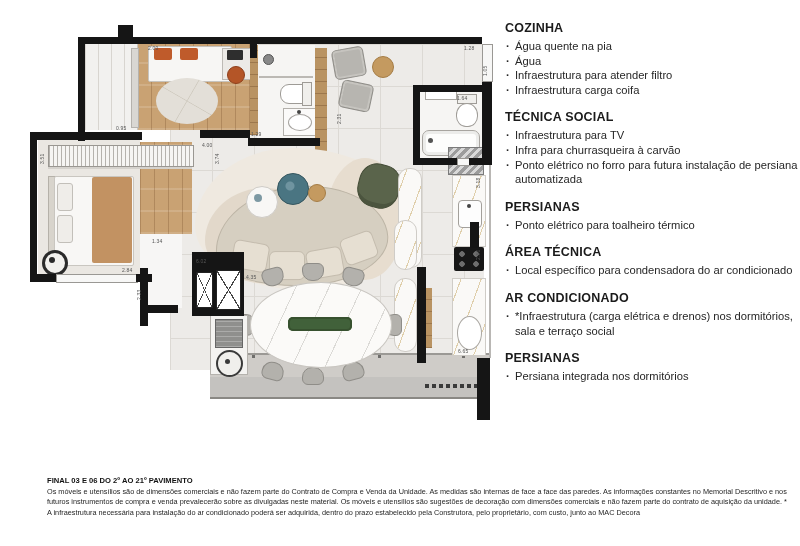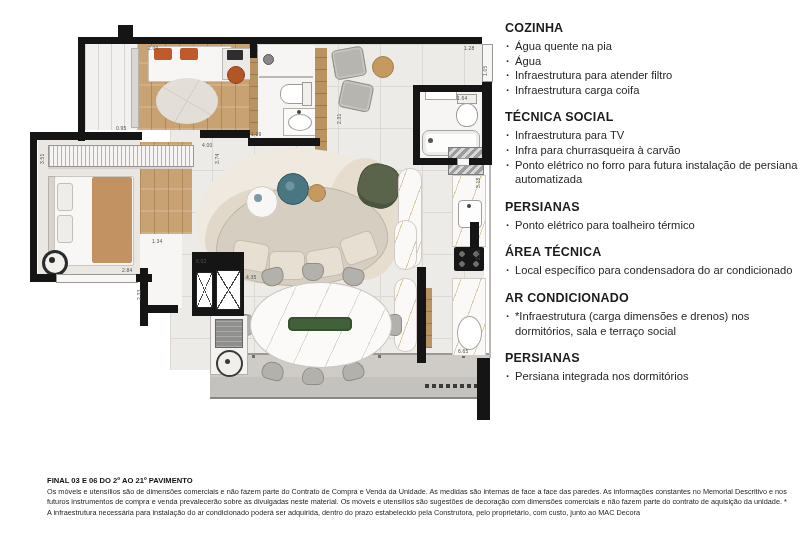--- a/index.html
+++ b/index.html
@@ -240,21 +240,21 @@
     <p class="spec-item">Ponto elétrico para toalheiro térmico</p>
   </div>
 
   <div class="spec-section">
     <p class="spec-title">ÁREA TÉCNICA</p>
     <p class="spec-item">Local específico para condensadora do ar condicionado</p>
   </div>
 
   <div class="spec-section">
     <p class="spec-title">AR CONDICIONADO</p>
-    <p class="spec-item">*Infraestrutura (carga dimensões e drenos) nos dormitórios, sala e terraço social</p>
+    <p class="spec-item">*Infraestrutura (carga elétrica e drenos) nos dormitórios, sala e terraço social</p>
   </div>
 
   <div class="spec-section">
     <p class="spec-title">PERSIANAS</p>
     <p class="spec-item">Persiana integrada nos dormitórios</p>
   </div>
 </div>
 
 <div id="footer" class="abs">
   <p class="foot-title">FINAL 03 E 06 DO 2º AO 21º PAVIMENTO</p>

